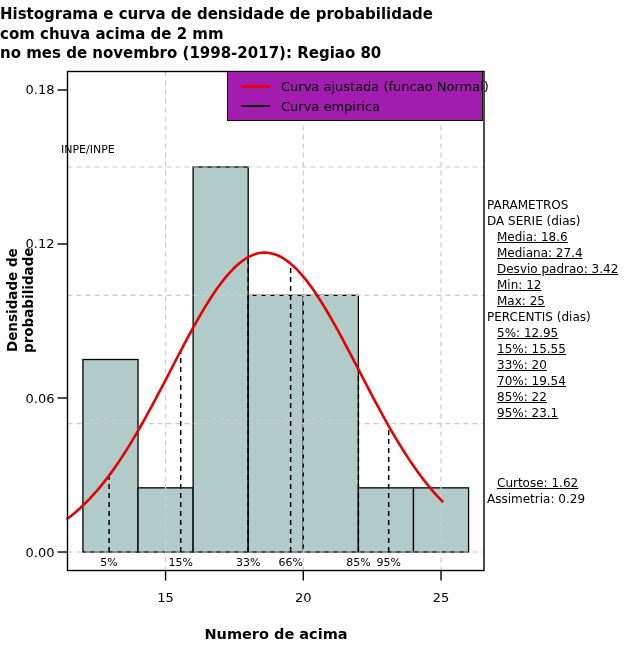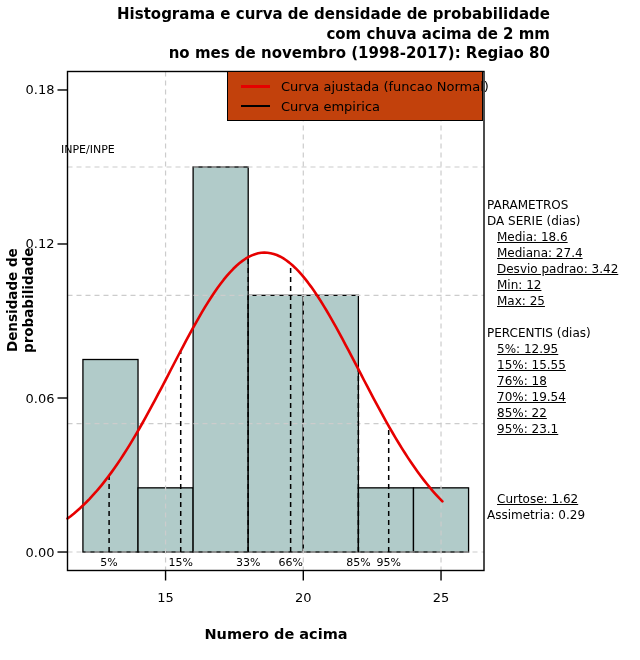--- a/index.html
+++ b/index.html
@@ -1,38 +1,38 @@
 <!DOCTYPE html>
 <html><head>
 <meta charset="utf-8">
 <style>
   html,body{margin:0;padding:0;background:#fff;}
   #canvas{
     position:relative;width:640px;height:660px;background:#ffffff;overflow:hidden;
     font-family:"DejaVu Sans","Liberation Sans",sans-serif;color:#000;
   }
   #plot-svg{position:absolute;left:0;top:0;}
-  .title-block{position:absolute;left:0;top:5px;width:550px;text-align:right;
+  .title-block{position:absolute;left:0;top:5px;width:550px;text-align:left;
     font-size:15px;font-weight:bold;line-height:19.5px;}
   .watermark{position:absolute;left:61px;top:143px;font-size:11px;}
   .y-axis-title{position:absolute;left:4px;top:210px;width:22px;height:180px;
     writing-mode:vertical-rl;transform:rotate(180deg);text-align:center;
     font-weight:bold;font-size:13.5px;}
   .x-axis-title{position:absolute;left:0;top:626px;width:552px;text-align:center;
     font-weight:bold;font-size:14.5px;}
   .legend{position:absolute;left:227px;top:71px;width:256px;height:50px;
-    background:#c2410c;border:1.4px solid #000;box-sizing:border-box;
+    background:#a21caf;border:1.4px solid #000;box-sizing:border-box;
     display:flex;flex-direction:column;justify-content:center;gap:5px;padding-left:13px;}
   .legend-row{display:flex;align-items:center;}
   .legend-swatch{display:inline-block;width:29px;margin-right:11px;flex:0 0 auto;}
   .legend-label{font-size:13px;white-space:nowrap;}
   .side-panel{position:absolute;left:487px;top:197px;width:152px;font-size:12px;line-height:16px;}
   .side-panel .line{white-space:nowrap;}
   .indent{padding-left:10px;text-decoration:underline;}
-  .gap16{margin-top:16px;}
+  .gap16{}
   .gap34{margin-top:54px;}
 </style>
 </head>
 <body>
 
 <div id="canvas">
 
   <svg id="plot-svg" width="640" height="660">
       <rect x="82.92592592592594" y="359.5030864197531" width="55.092592592592595" height="192.51543209876536" fill="#b1cbc9" stroke="#000000" stroke-width="1.3"></rect>
       <rect x="138.01851851851853" y="487.84670781893004" width="55.09259259259261" height="64.17181069958843" fill="#b1cbc9" stroke="#000000" stroke-width="1.3"></rect>
@@ -104,21 +104,21 @@
     <div class="line">PARAMETROS</div>
     <div class="line">DA SERIE (dias)</div>
     <div class="line indent">Media: 18.6</div>
     <div class="line indent">Mediana: 27.4</div>
     <div class="line indent">Desvio padrao: 3.42</div>
     <div class="line indent">Min: 12</div>
     <div class="line indent">Max: 25</div>
     <div class="line gap16">PERCENTIS (dias)</div>
     <div class="line indent">5%: 12.95</div>
     <div class="line indent">15%: 15.55</div>
-    <div class="line indent">76%: 18</div>
+    <div class="line indent">33%: 20</div>
     <div class="line indent">70%: 19.54</div>
     <div class="line indent">85%: 22</div>
     <div class="line indent">95%: 23.1</div>
     <div class="line gap34 indent">Curtose: 1.62</div>
     <div class="line">Assimetria: 0.29</div>
   </div>
 
 </div>
 
 </body></html>

